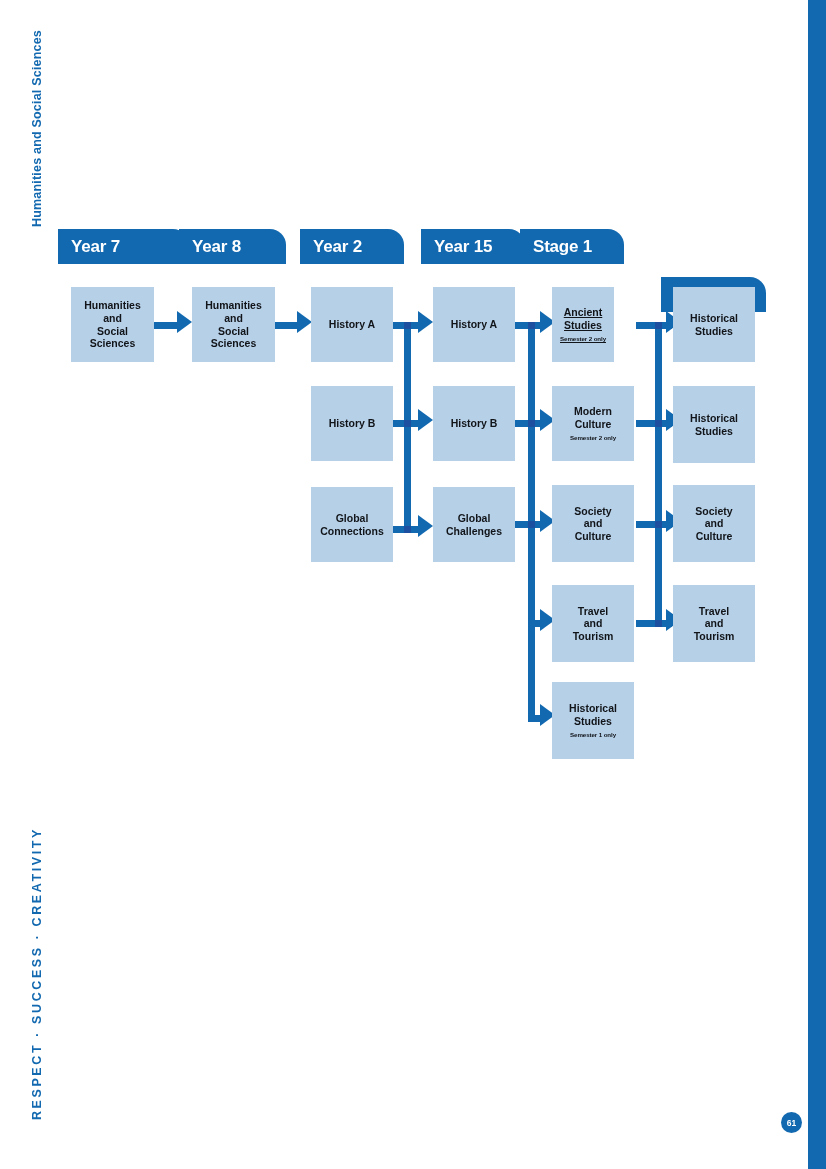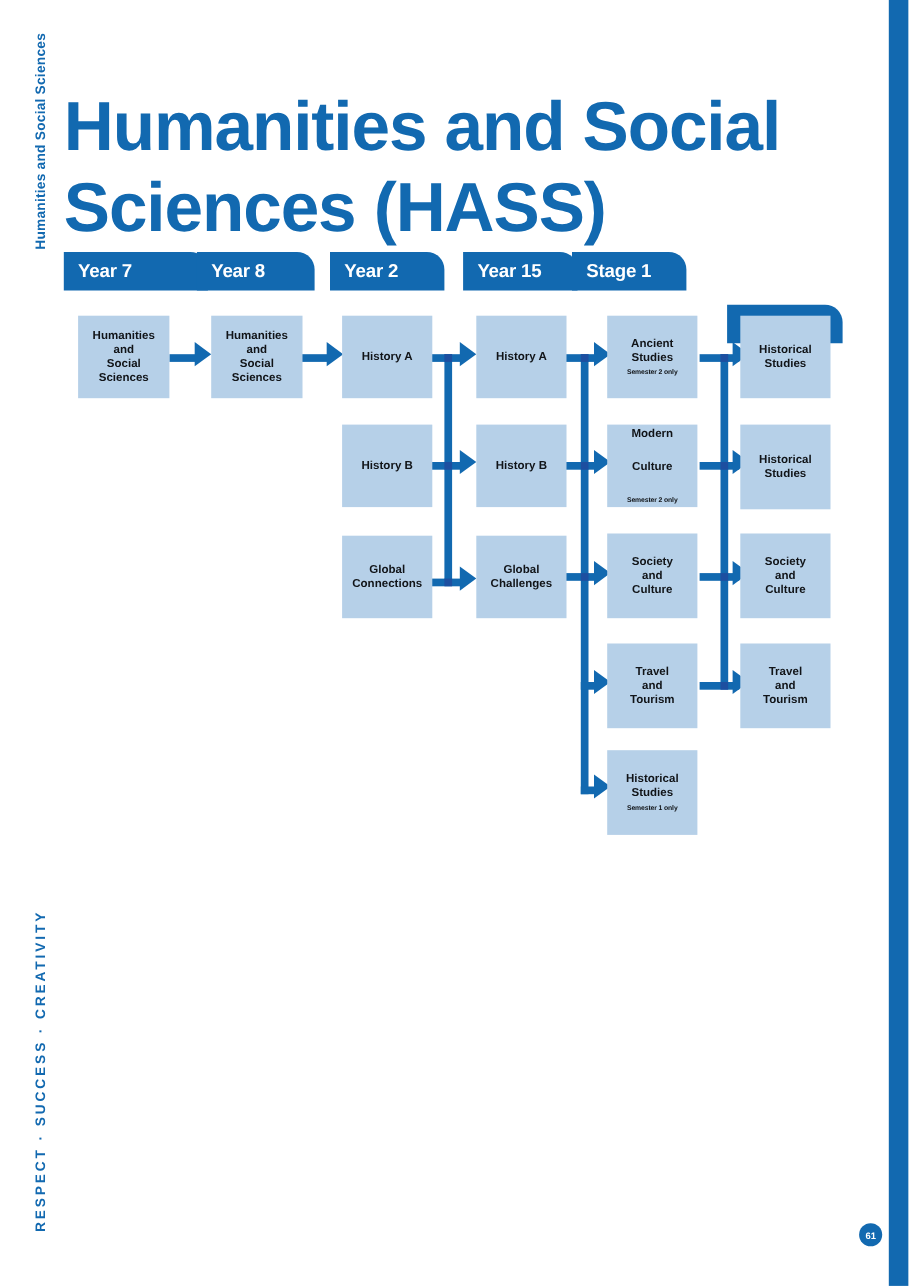--- a/index.html
+++ b/index.html
@@ -93,21 +93,20 @@
 <body>
 
 <div id="page">
 
   <div class="edge-bar"></div>
 
   <div class="side-label side-top">Humanities and Social Sciences</div>
   <div class="side-label side-bottom">RESPECT  ·  SUCCESS  ·  CREATIVITY</div>
   <div class="page-num">61</div>
 
-  <h1 class="title">Humanities and Social Sciences (HASS)</h1>
 
   <div class="hdr" style="left:58px;top:229px;width:131px;">
       <span>Year 7</span>
     </div>
   <div class="hdr" style="left:179px;top:229px;width:107px;">
       <span>Year 8</span>
     </div>
   <div class="hdr" style="left:300px;top:229px;width:104px;">
       <span>Year 2</span>
     </div>
@@ -179,37 +178,37 @@
     <span>and</span>
     <span>Social</span>
     <span>Sciences</span>
   </div>
   <div class="box" style="left:311px;top:287px;width:82px;height:75px;">
     <span>History A</span>
   </div>
   <div class="box" style="left:433px;top:287px;width:82px;height:75px;">
     <span>History A</span>
   </div>
-  <div class="box" style="left:552px;top:287px;width:82px;height:75px;">
+  <div class="box" style="left:552px;top:287px;width:62px;height:75px;text-decoration:underline;">
     <span>Ancient</span>
     <span>Studies</span>
     <span class="sub">Semester 2 only</span>
   </div>
   <div class="box" style="left:673px;top:287px;width:82px;height:75px;">
     <span>Historical</span>
     <span>Studies</span>
   </div>
 
   <div class="box" style="left:311px;top:386px;width:82px;height:75px;">
     <span>History B</span>
   </div>
   <div class="box" style="left:433px;top:386px;width:82px;height:75px;">
     <span>History B</span>
   </div>
-  <div class="box" style="left:552px;top:386px;width:82px;height:75px;justify-content:space-between;">
+  <div class="box" style="left:552px;top:386px;width:82px;height:75px;">
     <span>Modern</span>
     <span>Culture</span>
     <span class="sub">Semester 2 only</span>
   </div>
   <div class="box" style="left:673px;top:386px;width:82px;height:77px;">
     <span>Historical</span>
     <span>Studies</span>
   </div>
 
   <div class="box" style="left:311px;top:487px;width:82px;height:75px;">

